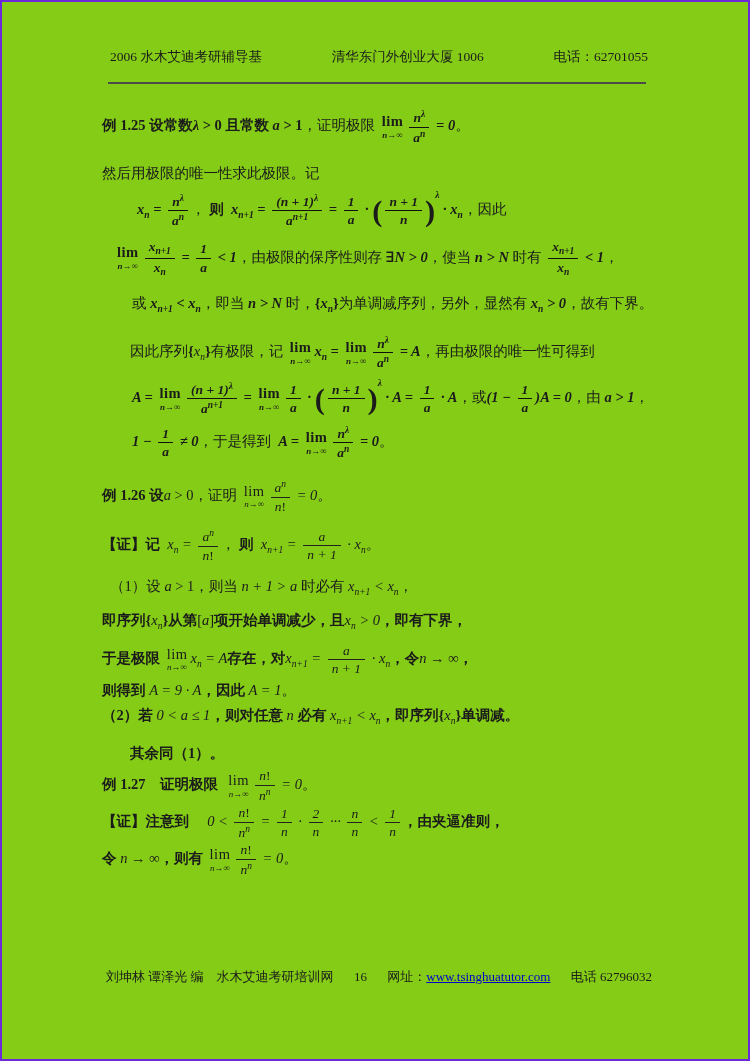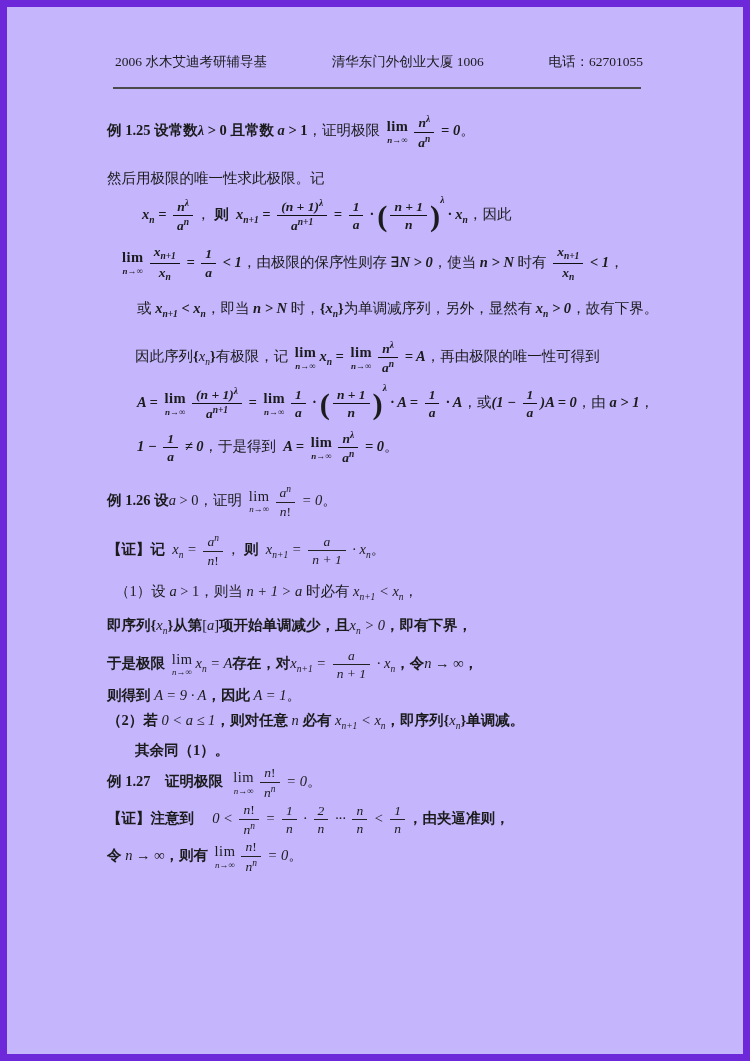--- a/index.html
+++ b/index.html
@@ -1,18 +1,18 @@
 <!DOCTYPE html>
 <html><head>
 <meta charset="utf-8">
 <style>
   html,body{margin:0;padding:0;background:#ffffff;}
-  .page{position:relative;width:750px;height:1061px;background:#c4b5fd;overflow:hidden;
+  .page{position:relative;width:750px;height:1061px;background:#84cc16;overflow:hidden;
         font-family:"Liberation Serif","DejaVu Serif",serif;color:#1b1b1b;
-        border:7px solid #6d28d9;box-sizing:border-box;}
+        border:2px solid #6d28d9;box-sizing:border-box;}
   .header{position:absolute;top:46px;left:108px;right:100px;display:flex;
           justify-content:space-between;font-size:13.5px;}
   .rule{position:absolute;top:80px;left:106px;right:102px;height:2px;background:#4b4b4b;}
   .main{position:absolute;top:92px;left:100px;width:560px;}
   .line{white-space:pre;font-size:14.5px;line-height:1.5;}
   .tt{font-family:"Liberation Serif","DejaVu Serif",serif;}
   .tb{font-weight:bold;}
   .tm{font-style:italic;}
   .tbold{font-weight:bold;}
   .tsub{font-size:9.5px;font-style:italic;vertical-align:-4px;}
@@ -60,20 +60,26 @@
     <div class="line" style="margin-top:18px;padding-left:28px;"><span class="tt">因此序列</span><span class="tt tb">{</span><span class="tm">x</span><span class="tsub">n</span><span class="tt tb">}</span><span class="tt">有极限，记 </span><span class="lim tbold"><span class="limtop tb">lim</span><span class="limunder">n→∞</span></span><span class="tm tbold">x</span><span class="tsub tbold">n</span><span class="tm tbold"> = </span><span class="lim tbold"><span class="limtop tb">lim</span><span class="limunder">n→∞</span></span><span class="frac fb"><span class="fnum"><span class="tm tbold">n</span><span class="tsup tbold">λ</span></span><span class="fden"><span class="tm tbold">a</span><span class="tsup tbold">n</span></span></span><span class="tm tbold"> = A</span><span class="tt">，再由极限的唯一性可得到</span></div>
     <div class="line" style="margin-top:8px;padding-left:30px;"><span class="tm tbold">A = </span><span class="lim tbold"><span class="limtop tb">lim</span><span class="limunder">n→∞</span></span><span class="frac fb"><span class="fnum"><span class="tm tbold">(n + 1)</span><span class="tsup tbold">λ</span></span><span class="fden"><span class="tm tbold">a</span><span class="tsup tbold">n+1</span></span></span><span class="tm tbold"> = </span><span class="lim tbold"><span class="limtop tb">lim</span><span class="limunder">n→∞</span></span><span class="frac fb"><span class="fnum"><span class="tm tbold">1</span></span><span class="fden"><span class="tm tbold">a</span></span></span><span class="tm tbold"> · </span><span class="par tbold"><span class="bigp">(</span><span class="pin"><span class="frac fb"><span class="fnum"><span class="tm tbold">n + 1</span></span><span class="fden"><span class="tm tbold">n</span></span></span></span><span class="bigp">)</span><span class="tsup psup tbold">λ</span></span><span class="tm tbold"> · A = </span><span class="frac fb"><span class="fnum"><span class="tm tbold">1</span></span><span class="fden"><span class="tm tbold">a</span></span></span><span class="tm tbold"> · A</span><span class="tt">，或</span><span class="tm tbold">(1 − </span><span class="frac fb"><span class="fnum"><span class="tm tbold">1</span></span><span class="fden"><span class="tm tbold">a</span></span></span><span class="tm tbold">)A = 0</span><span class="tt">，由 </span><span class="tm tbold">a &gt; 1</span><span class="tt">，</span></div>
     <div class="line" style="margin-top:6px;padding-left:30px;"><span class="tm tbold">1 − </span><span class="frac fb"><span class="fnum"><span class="tm tbold">1</span></span><span class="fden"><span class="tm tbold">a</span></span></span><span class="tm tbold"> ≠ 0</span><span class="tt">，于是得到  </span><span class="tm tbold">A = </span><span class="lim tbold"><span class="limtop tb">lim</span><span class="limunder">n→∞</span></span><span class="frac fb"><span class="fnum"><span class="tm tbold">n</span><span class="tsup tbold">λ</span></span><span class="fden"><span class="tm tbold">a</span><span class="tsup tbold">n</span></span></span><span class="tm tbold"> = 0</span><span class="tt">。</span></div>
     <div class="line" style="margin-top:16px;"><span class="tt tb">例 1.26 设</span><span class="tm">a</span><span class="tt"> &gt; 0，证明 </span><span class="lim"><span class="limtop">lim</span><span class="limunder">n→∞</span></span><span class="frac"><span class="fnum"><span class="tm">a</span><span class="tsup">n</span></span><span class="fden"><span class="tm">n</span><span class="tt">!</span></span></span><span class="tm"> = 0</span><span class="tt">。</span></div>
     <div class="line" style="margin-top:12px;"><span class="tt tb">【证】记  </span><span class="tm">x</span><span class="tsub">n</span><span class="tm"> = </span><span class="frac"><span class="fnum"><span class="tm">a</span><span class="tsup">n</span></span><span class="fden"><span class="tm">n</span><span class="tt">!</span></span></span><span class="tt">， </span><span class="tt tb">则</span><span class="tt">  </span><span class="tm">x</span><span class="tsub">n+1</span><span class="tm"> = </span><span class="frac"><span class="fnum"><span class="tm">a</span></span><span class="fden"><span class="tm">n + 1</span></span></span><span class="tm"> · x</span><span class="tsub">n</span><span class="tt">。</span></div>
     <div class="line" style="margin-top:12px;padding-left:8px;"><span class="tt">（1）设 </span><span class="tm">a</span><span class="tt"> &gt; 1，则当 </span><span class="tm">n + 1 &gt; a</span><span class="tt"> 时必有 </span><span class="tm">x</span><span class="tsub">n+1</span><span class="tm"> &lt; x</span><span class="tsub">n</span><span class="tt">，</span></div>
     <div class="line" style="margin-top:11px;"><span class="tt tb">即序列</span><span class="tt tb">{</span><span class="tm">x</span><span class="tsub">n</span><span class="tt tb">}</span><span class="tt tb">从第</span><span class="tt">[</span><span class="tm">a</span><span class="tt">]</span><span class="tt tb">项开始单调减少，且</span><span class="tm">x</span><span class="tsub">n</span><span class="tm"> &gt; 0</span><span class="tt tb">，即有下界，</span></div>
     <div class="line" style="margin-top:8px;"><span class="tt tb">于是极限 </span><span class="lim"><span class="limtop">lim</span><span class="limunder">n→∞</span></span><span class="tm">x</span><span class="tsub">n</span><span class="tm"> = A</span><span class="tt tb">存在，对</span><span class="tm">x</span><span class="tsub">n+1</span><span class="tm"> = </span><span class="frac"><span class="fnum"><span class="tm">a</span></span><span class="fden"><span class="tm">n + 1</span></span></span><span class="tm"> · x</span><span class="tsub">n</span><span class="tt tb">，令</span><span class="tm">n → ∞</span><span class="tt tb">，</span></div>
     <div class="line" style="margin-top:2px;"><span class="tt tb">则得到 </span><span class="tm">A = 9 · A</span><span class="tt tb">，因此 </span><span class="tm">A = 1</span><span class="tt">。</span></div>
     <div class="line" style="margin-top:4px;"><span class="tt tb">（2）若 </span><span class="tm">0 &lt; a ≤ 1</span><span class="tt tb">，则对任意 </span><span class="tm">n</span><span class="tt tb"> 必有 </span><span class="tm">x</span><span class="tsub">n+1</span><span class="tm"> &lt; x</span><span class="tsub">n</span><span class="tt tb">，即序列</span><span class="tt tb">{</span><span class="tm">x</span><span class="tsub">n</span><span class="tt tb">}</span><span class="tt tb">单调减。</span></div>
-    <div class="line" style="margin-top:6px;padding-left:28px;"><span class="tt tb">其余同（1）。</span></div>
+    <div class="line" style="margin-top:14px;padding-left:28px;"><span class="tt tb">其余同（1）。</span></div>
     <div class="line" style="margin-top:3px;"><span class="tt tb">例 1.27　证明极限  </span><span class="lim"><span class="limtop">lim</span><span class="limunder">n→∞</span></span><span class="frac"><span class="fnum"><span class="tm">n</span><span class="tt">!</span></span><span class="fden"><span class="tm">n</span><span class="tsup">n</span></span></span><span class="tm"> = 0</span><span class="tt">。</span></div>
     <div class="line" style="margin-top:0px;"><span class="tt tb">【证】注意到　 </span><span class="tm">0 &lt; </span><span class="frac"><span class="fnum"><span class="tm">n</span><span class="tt">!</span></span><span class="fden"><span class="tm">n</span><span class="tsup">n</span></span></span><span class="tm"> = </span><span class="frac"><span class="fnum"><span class="tm">1</span></span><span class="fden"><span class="tm">n</span></span></span><span class="tm"> · </span><span class="frac"><span class="fnum"><span class="tm">2</span></span><span class="fden"><span class="tm">n</span></span></span><span class="tm"> ··· </span><span class="frac"><span class="fnum"><span class="tm">n</span></span><span class="fden"><span class="tm">n</span></span></span><span class="tm"> &lt; </span><span class="frac"><span class="fnum"><span class="tm">1</span></span><span class="fden"><span class="tm">n</span></span></span><span class="tt tb">，由夹逼准则，</span></div>
     <div class="line" style="margin-top:0px;"><span class="tt tb">令 </span><span class="tm">n → ∞</span><span class="tt tb">，则有 </span><span class="lim"><span class="limtop">lim</span><span class="limunder">n→∞</span></span><span class="frac"><span class="fnum"><span class="tm">n</span><span class="tt">!</span></span><span class="fden"><span class="tm">n</span><span class="tsup">n</span></span></span><span class="tm"> = 0</span><span class="tt">。</span></div>
   </div>
 
+  <div class="footer">
+    <span>刘坤林 谭泽光 编　水木艾迪考研培训网</span>
+    <span>16</span>
+    <span class="furl"><span class="lbl">网址：</span><a href="#" style="color:#0000cc;">www.tsinghuatutor.com</a></span>
+    <span>电话 62796032</span>
+  </div>
 
 </div>
 
 </body></html>

